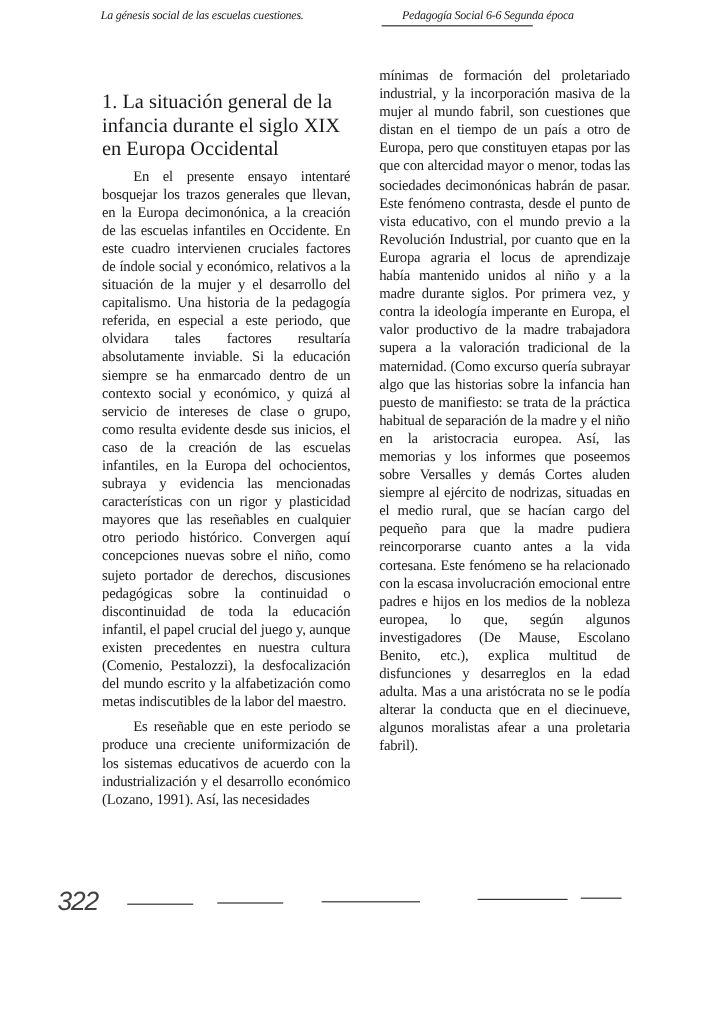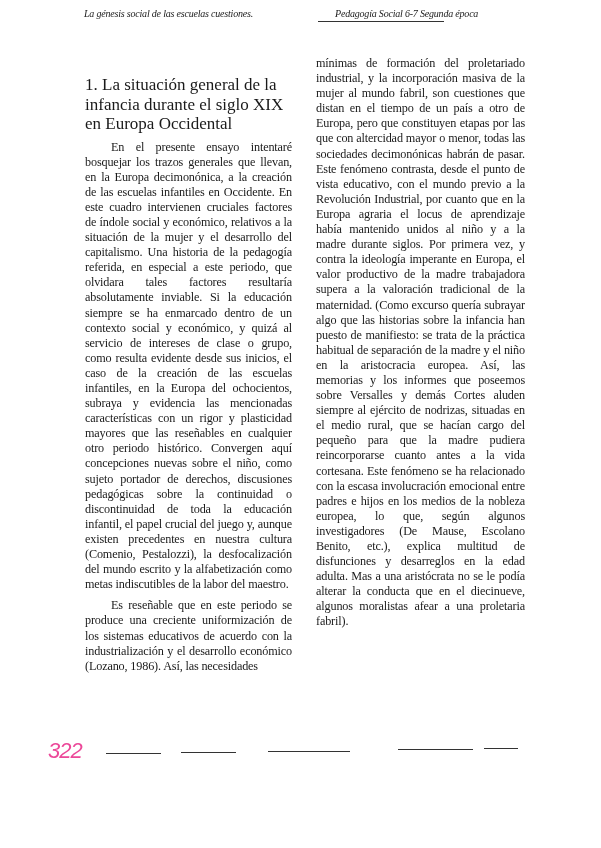--- a/index.html
+++ b/index.html
@@ -6,34 +6,34 @@
   body { width:601px; height:848px; position:relative; overflow:hidden; font-family:"Liberation Serif", "DejaVu Serif", serif; color:#1a1a1a; }
   .running-left { position:absolute; left:84px; top:8px; font-size:10px; font-style:italic; letter-spacing:-0.2px; }
   .running-right { position:absolute; left:335px; top:8px; font-size:10px; font-style:italic; letter-spacing:-0.2px; }
   .rule-right { position:absolute; left:318px; top:21px; width:126px; height:1px; background:#333; }
   .col { position:absolute; top:56px; font-size:12.2px; line-height:15.1px; text-align:justify; letter-spacing:-0.15px; }
   .col-left { left:85px; width:207px; }
   .col-right { left:316px; width:209px; }
   .col p { margin:0; }
   .indent { text-indent:26px; }
   .section-title { font-family:"Liberation Serif", serif; font-weight:normal; font-size:17px; line-height:19.5px; margin:19px 0 6px 0; text-align:left; letter-spacing:0; }
-  .folio { position:absolute; left:48px; top:738px; font-family:"Liberation Sans", sans-serif; font-style:italic; font-size:22px; letter-spacing:-1px; color:#ec4899; }
+  .folio { position:absolute; left:48px; top:738px; font-family:"Liberation Sans", sans-serif; font-style:italic; font-size:22px; letter-spacing:-1px; color:#404040; }
   .dash { position:absolute; height:1px; background:#333; }
 </style>
 </head>
 <body>
 
 <div class="running-left">La génesis social de las escuelas cuestiones.</div>
-<div class="running-right">Pedagogía Social 6-7  Segunda época</div>
+<div class="running-right">Pedagogía Social 6-6  Segunda época</div>
 <div class="rule-right"></div>
 
 <div class="col col-left">
   <h2 class="section-title">1. La situación general de la infancia durante el siglo XIX en Europa Occidental</h2>
   <p class="indent">En el presente ensayo intentaré bosquejar los trazos generales que llevan, en la Europa decimonónica, a la creación de las escuelas infantiles en Occidente. En este cuadro intervienen cruciales factores de índole social y económico, relativos a la situación de la mujer y el desarrollo del capitalismo. Una historia de la pedagogía referida, en especial a este periodo, que olvidara tales factores resultaría absolutamente inviable. Si la educación siempre se ha enmarcado dentro de un contexto social y económico, y quizá al servicio de intereses de clase o grupo, como resulta evidente desde sus inicios, el caso de la creación de las escuelas infantiles, en la Europa del ochocientos, subraya y evidencia las mencionadas características con un rigor y plasticidad mayores que las reseñables en cualquier otro periodo histórico. Convergen aquí concepciones nuevas sobre el niño, como sujeto portador de derechos, discusiones pedagógicas sobre la continuidad o discontinuidad de toda la educación infantil, el papel crucial del juego y, aunque existen precedentes en nuestra cultura (Comenio, Pestalozzi), la desfocalización del mundo escrito y la alfabetización como metas indiscutibles de la labor del maestro.</p>
-  <p class="indent" style="margin-top:6px;">Es reseñable que en este periodo se produce una creciente uniformización de los sistemas educativos de acuerdo con la industrialización y el desarrollo económico (Lozano, 1986). Así, las necesidades</p>
+  <p class="indent" style="margin-top:6px;">Es reseñable que en este periodo se produce una creciente uniformización de los sistemas educativos de acuerdo con la industrialización y el desarrollo económico (Lozano, 1991). Así, las necesidades</p>
 </div>
 
 <div class="col col-right">
   <p>mínimas de formación del proletariado industrial, y la incorporación masiva de la mujer al mundo fabril, son cuestiones que distan en el tiempo de un país a otro de Europa, pero que constituyen etapas por las que con altercidad mayor o menor, todas las sociedades decimonónicas habrán de pasar. Este fenómeno contrasta, desde el punto de vista educativo, con el mundo previo a la Revolución Industrial, por cuanto que en la Europa agraria el locus de aprendizaje había mantenido unidos al niño y a la madre durante siglos. Por primera vez, y contra la ideología imperante en Europa, el valor productivo de la madre trabajadora supera a la valoración tradicional de la maternidad. (Como excurso quería subrayar algo que las historias sobre la infancia han puesto de manifiesto: se trata de la práctica habitual de separación de la madre y el niño en la aristocracia europea. Así, las memorias y los informes que poseemos sobre Versalles y demás Cortes aluden siempre al ejército de nodrizas, situadas en el medio rural, que se hacían cargo del pequeño para que la madre pudiera reincorporarse cuanto antes a la vida cortesana. Este fenómeno se ha relacionado con la escasa involucración emocional entre padres e hijos en los medios de la nobleza europea, lo que, según algunos investigadores (De Mause, Escolano Benito, etc.), explica multitud de disfunciones y desarreglos en la edad adulta. Mas a una aristócrata no se le podía alterar la conducta que en el diecinueve, algunos moralistas afear a una proletaria fabril).</p>
 </div>
 
 <div class="folio">322</div>
 <div class="dash" style="left:106px; top:753px; width:55px;"></div>
 <div class="dash" style="left:181px; top:752px; width:55px;"></div>
 <div class="dash" style="left:268px; top:751px; width:82px;"></div>

